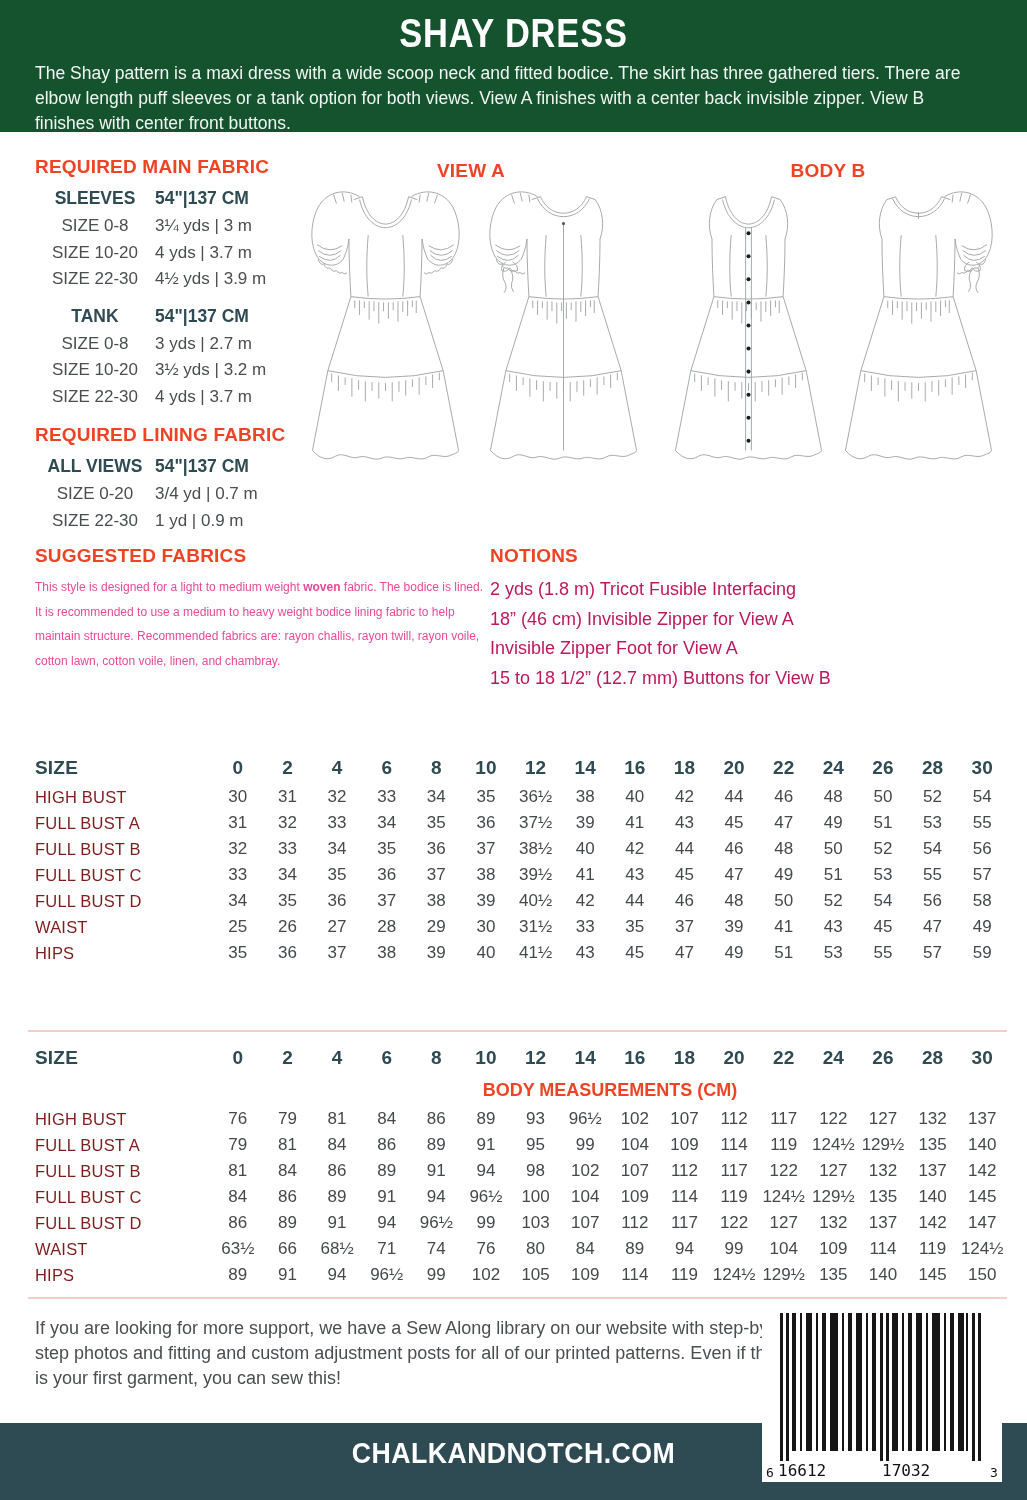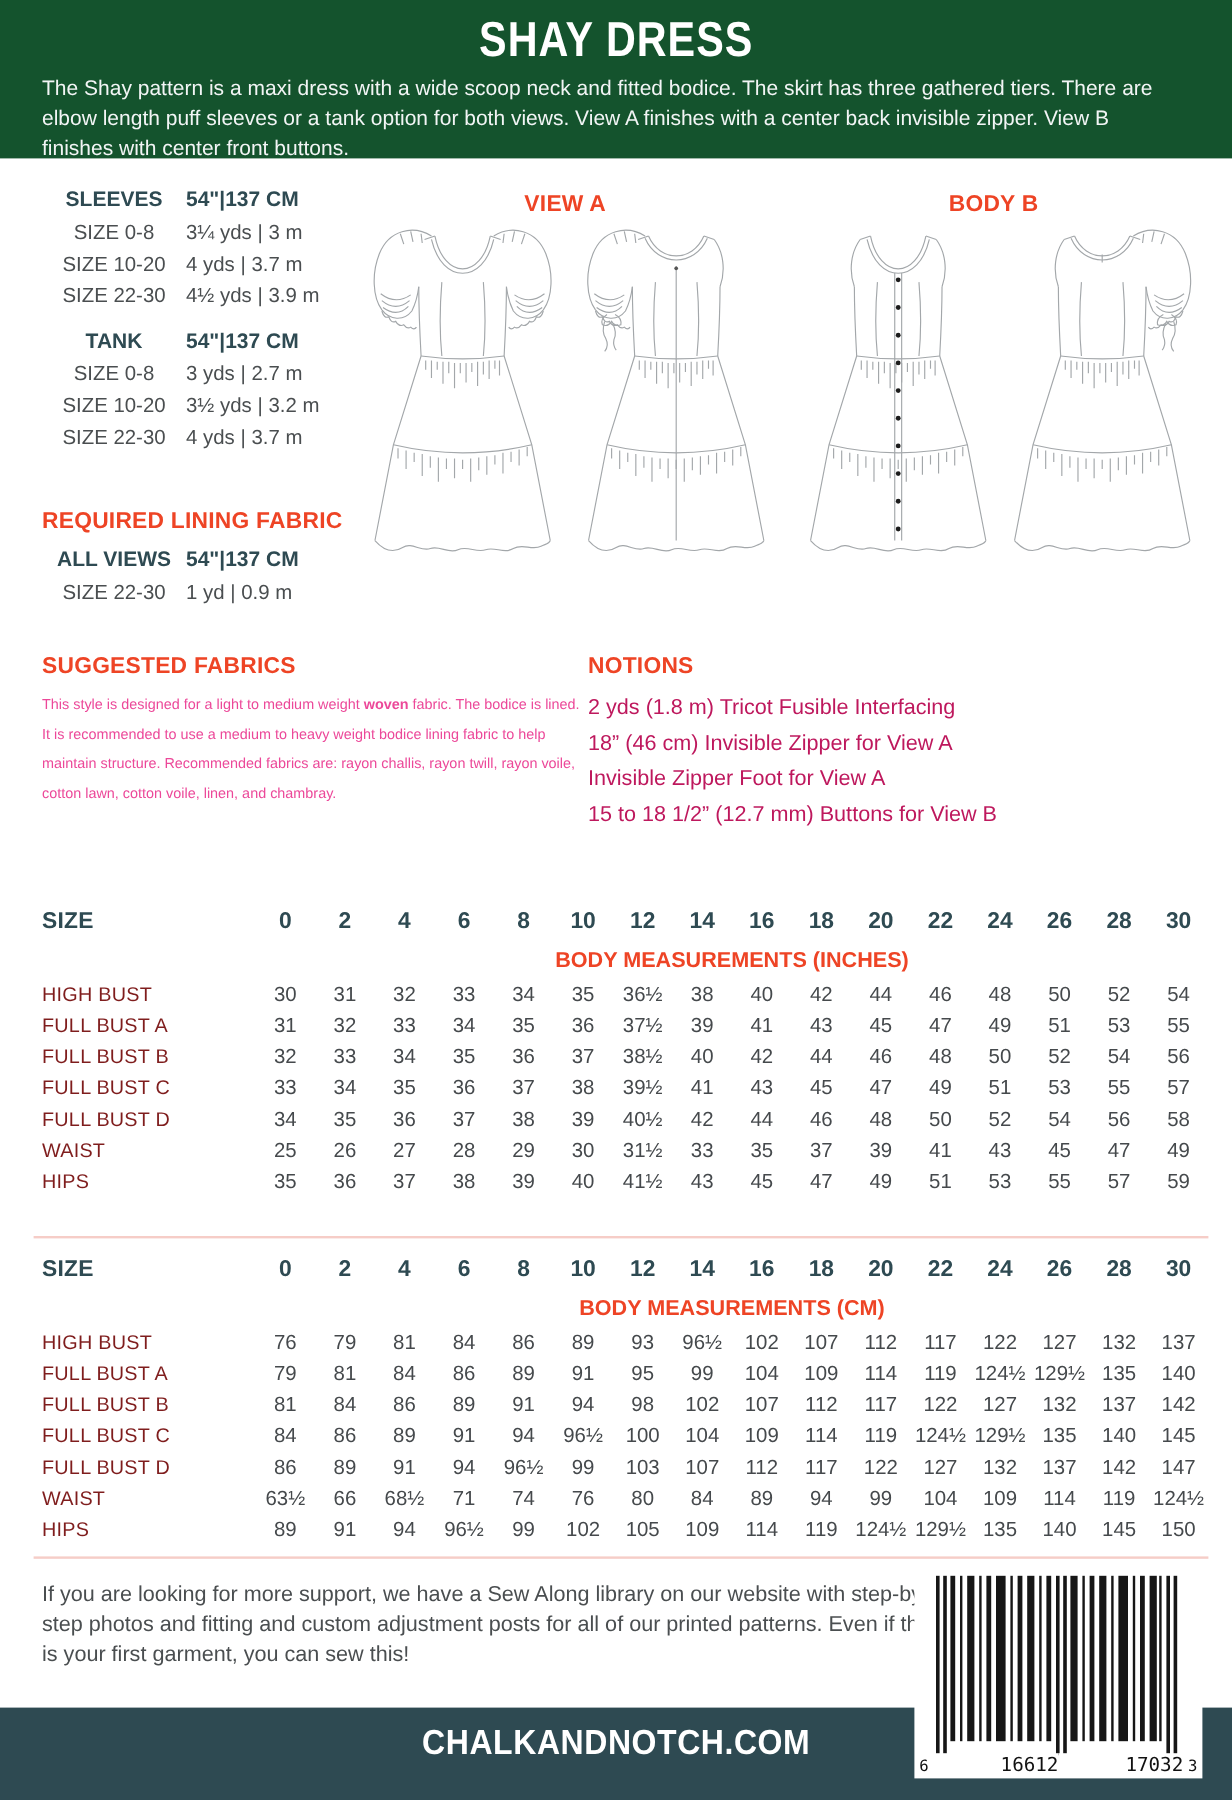--- a/index.html
+++ b/index.html
@@ -53,21 +53,21 @@
   .support p{margin:8px 0 0 0;font-size:18px;line-height:25px;color:#4a4e50;}
 
   
   .footer{position:absolute;left:0;top:1423px;width:1027px;height:77px;background:#2e4a52;}
   .site{position:absolute;left:0;top:1437px;width:1027px;text-align:center;color:#fff;
         font-size:29px;font-weight:800;letter-spacing:.5px;transform:scaleX(.92);}
   .barcode-box{position:absolute;left:762px;top:1303px;width:240px;height:179px;background:#fff;z-index:3;}
   .barcode-digits{position:absolute;left:0;bottom:2px;width:240px;display:flex;align-items:flex-end;
         font-family:"DejaVu Sans Mono",monospace;font-size:16px;color:#111;}
   .bd-side{width:16px;text-align:center;font-size:13px;}
-  .bd-mid{flex:1;text-align:right;background:#fff;}
+  .bd-mid{flex:1;text-align:left;background:#fff;}
   svg.linework{stroke:#a3a7aa;fill:none;stroke-width:1;}
 </style>
 </head>
 <body>
 
 <div class="page">
 
   <svg width="0" height="0" style="position:absolute" aria-hidden="true">
     <defs>
       <g id="d-skirt">
@@ -108,20 +108,21 @@
       </g>
     </defs>
   </svg>
 
   <div class="header">
     <div class="title">SHAY DRESS</div>
     <p class="desc">The Shay pattern is a maxi dress with a wide scoop neck and fitted bodice. The skirt has three gathered tiers. There are elbow length puff sleeves or a tank option for both views. View A finishes with a center back invisible zipper. View B finishes with center front buttons.</p>
   </div>
 
   <div class="fabric" style="top:156px;">
+    <div class="h-orange sec-head-margin">REQUIRED MAIN  FABRIC</div>
     <div class="fr-row fr-head">
       <span class="fr-label">SLEEVES</span>
       <span class="fr-value">54"|137 CM</span>
     </div>
     <div class="fr-row">
         <span class="fr-label">SIZE 0-8</span>
         <span class="fr-value">3¼ yds | 3 m</span>
       </div>
     <div class="fr-row">
         <span class="fr-label">SIZE 10-20</span>
@@ -149,20 +150,24 @@
         <span class="fr-value">4 yds | 3.7 m</span>
       </div>
   </div>
 
   <div class="fabric" style="top:424px;">
     <div class="h-orange sec-head-margin">REQUIRED LINING FABRIC</div>
     <div class="fr-row fr-head">
       <span class="fr-label">ALL VIEWS</span>
       <span class="fr-value">54"|137 CM</span>
     </div>
+    <div class="fr-row">
+        <span class="fr-label">SIZE 0-20</span>
+        <span class="fr-value">3/4 yd | 0.7 m</span>
+      </div>
     <div class="fr-row">
         <span class="fr-label">SIZE 22-30</span>
         <span class="fr-value">1 yd | 0.9 m</span>
       </div>
   </div>
 
   <div class="view-label h-orange" style="left:401px;">VIEW A</div>
   <div class="view-label h-orange" style="left:758px;">BODY B</div>
 
   <svg class="dress linework" style="left:299px;" width="173" height="284" viewBox="0 0 180 295">
@@ -243,24 +248,20 @@
         <div class="st-cell">12</div>
         <div class="st-cell">14</div>
         <div class="st-cell">16</div>
         <div class="st-cell">18</div>
         <div class="st-cell">20</div>
         <div class="st-cell">22</div>
         <div class="st-cell">24</div>
         <div class="st-cell">26</div>
         <div class="st-cell">28</div>
         <div class="st-cell">30</div>
-      </div>
-      <div class="st-sub">
-        <div></div>
-        <div class="st-subtext">BODY MEASUREMENTS (INCHES)</div>
       </div>
       <div class="st-row">
         <div class="st-label">HIGH BUST</div>
         <div class="st-cell">30</div>
         <div class="st-cell">31</div>
         <div class="st-cell">32</div>
         <div class="st-cell">33</div>
         <div class="st-cell">34</div>
         <div class="st-cell">35</div>
         <div class="st-cell">36½</div>

